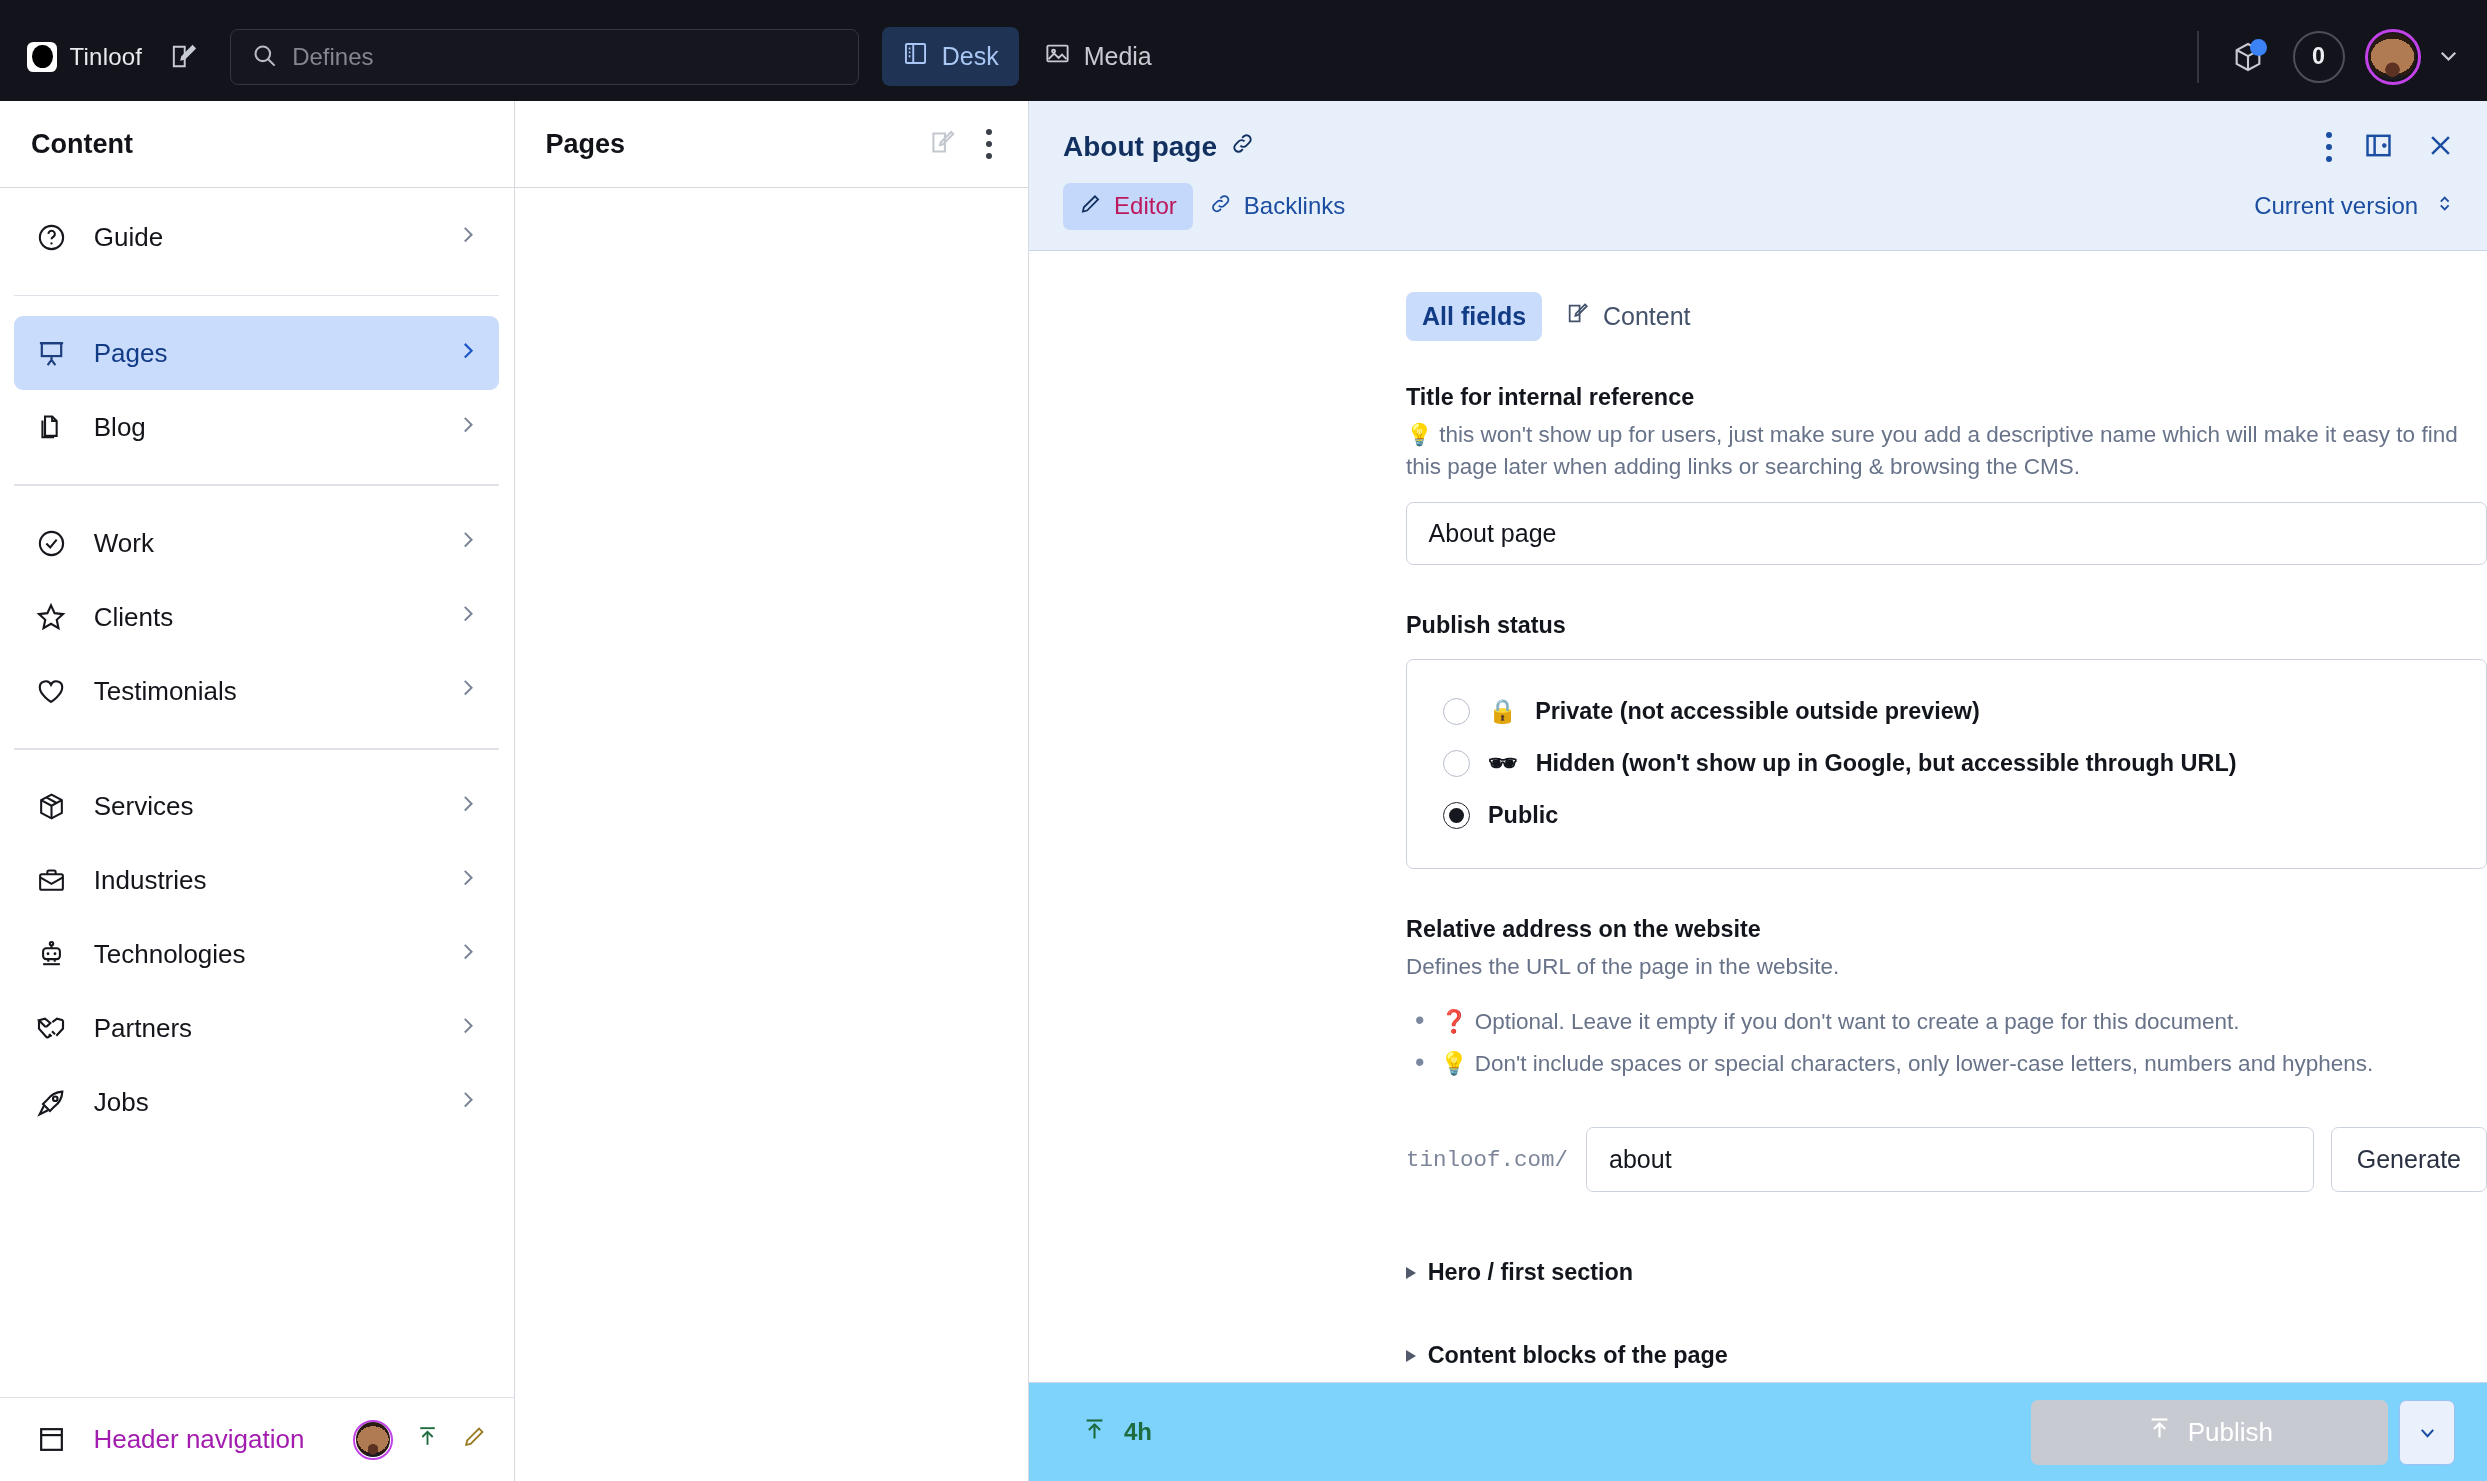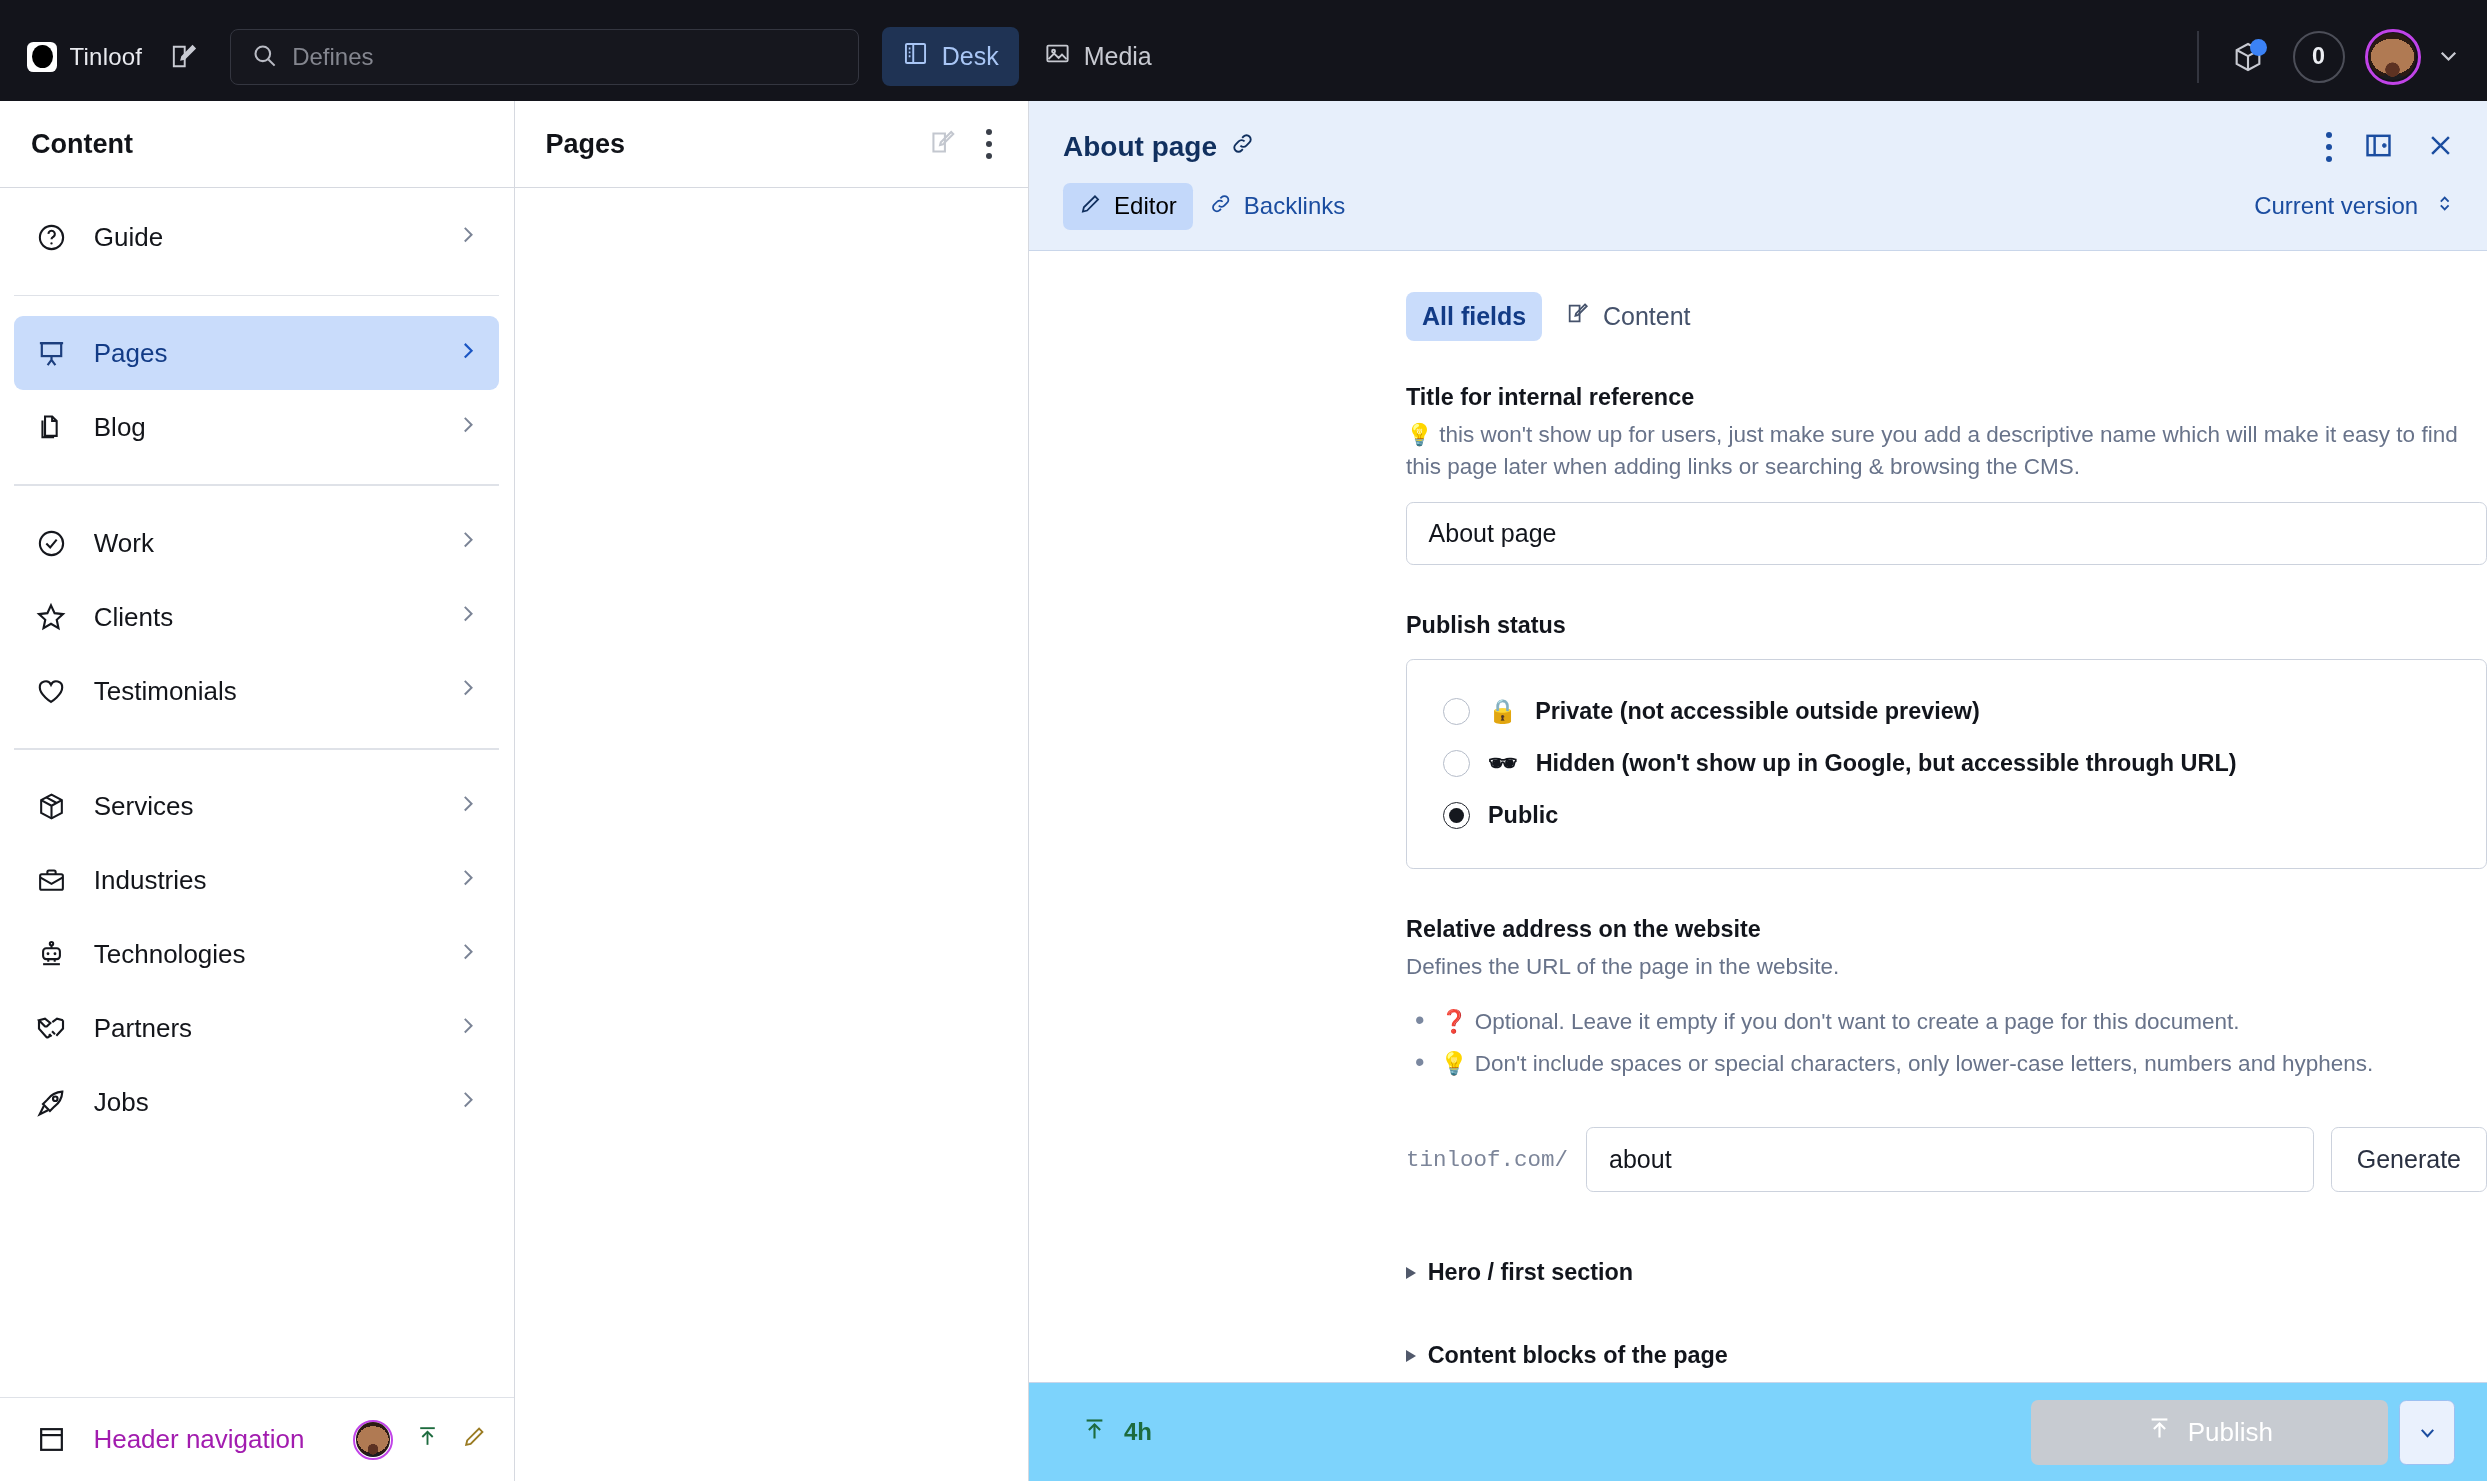--- a/index.html
+++ b/index.html
@@ -154,21 +154,21 @@
   .doc-head-actions { margin-left: auto; display: flex; align-items: center; gap: 31px; }
   .kebab { display: flex; flex-direction: column; gap: 5.4px; align-items: center; }
   .kebab i { width: 6.3px; height: 6.3px; background: #1b4da0; border-radius: 50%; display: block; }
 
   .doc-tabrow { display: flex; align-items: center; height: 56px; margin-top: 5.4px; }
   .doc-tab {
     display: flex; align-items: center; gap: 11.7px;
     height: 47px; padding: 0 16px; border-radius: 7.2px;
     font-size: 24px; color: #1b4da0;
   }
-  .doc-tab.active { background: #c3d8fa; color: #000000; font-weight: 400; }
+  .doc-tab.active { background: #c3d8fa; color: #be185d; font-weight: 400; }
   .version-sel {
     margin-left: auto; display: flex; align-items: center; gap: 14.4px;
     font-size: 24px; color: #1b4da0;
   }
 
   .doc-scroll {
     margin: 16px 0 0 0;
     background: #fff;
     border-top: 1.8px solid #c9d6ea;
     flex: 1;

